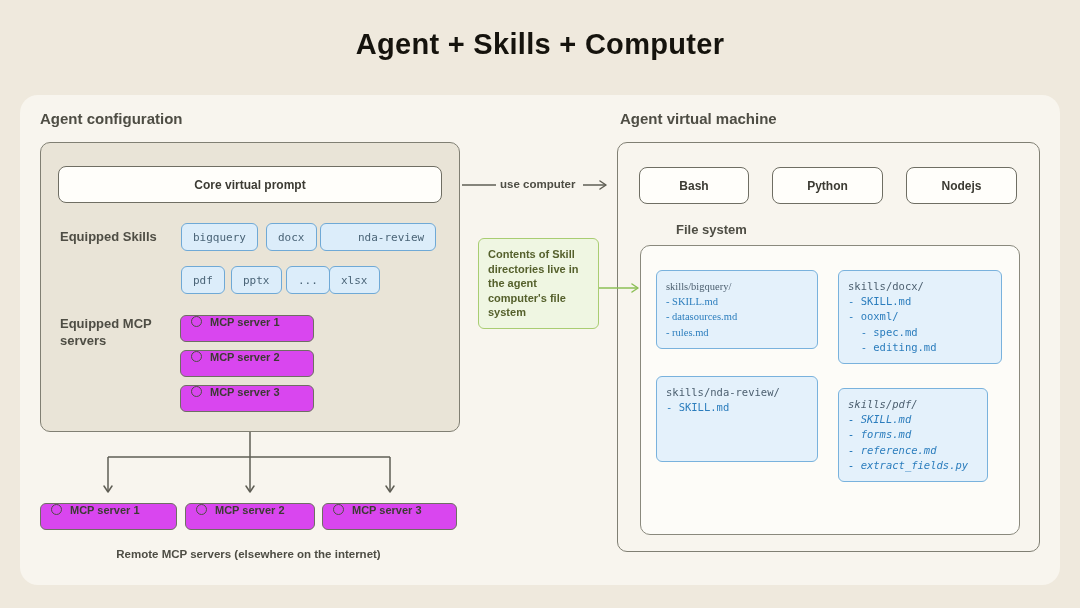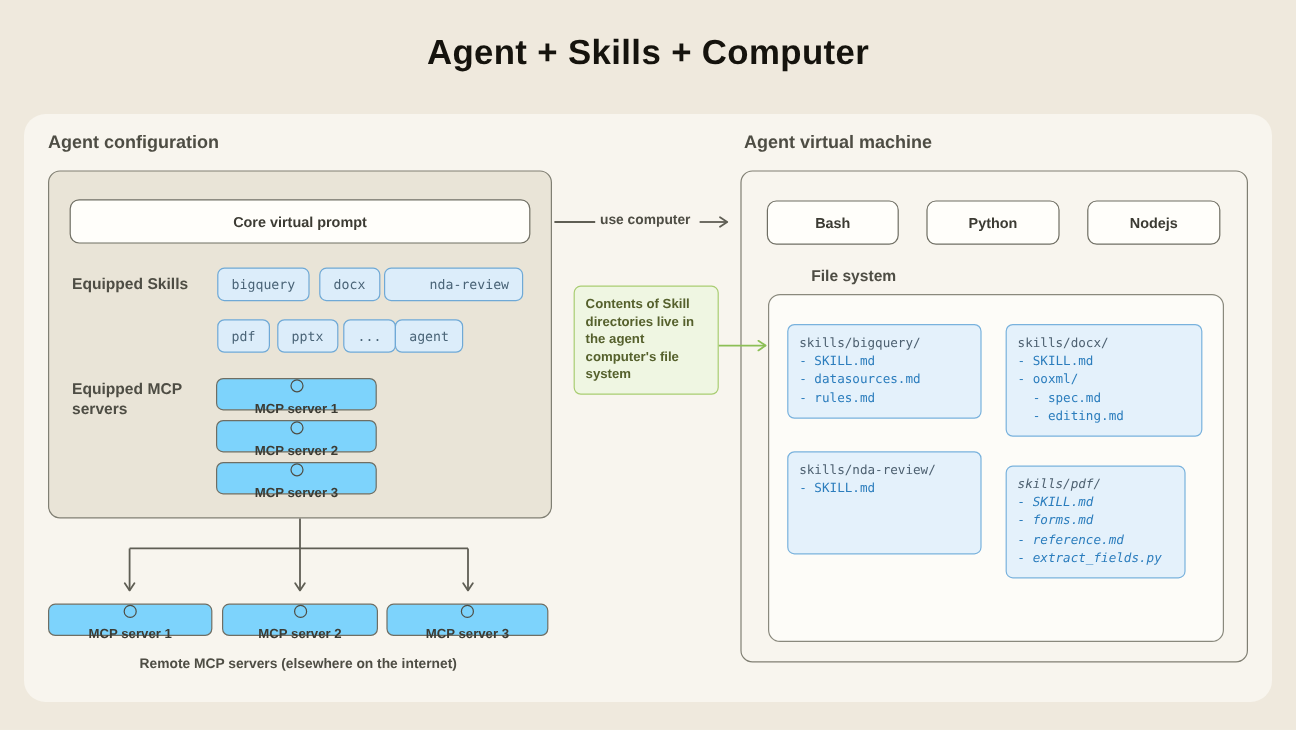--- a/index.html
+++ b/index.html
@@ -14,23 +14,23 @@
          background:#e9e4d7;border:1.5px solid #807f73;border-radius:10px;box-sizing:border-box;}
   .core-prompt{position:absolute;left:58px;top:166px;width:384px;height:37px;
          background:#fffefa;border:1.4px solid #6f6e63;border-radius:8px;box-sizing:border-box;
          display:flex;align-items:center;justify-content:center;
          font-size:12px;font-weight:700;color:#3c3b33;}
   .label{position:absolute;font-size:13px;font-weight:700;color:#4e4d44;line-height:1.3;}
   .chip{position:absolute;height:28px;background:#dcedfa;border:1.4px solid #6fa9d6;
         border-radius:6px;display:flex;align-items:center;justify-content:center;
         font-family:"DejaVu Sans Mono",monospace;font-size:11px;color:#4a6477;
         padding:0 11px;box-sizing:border-box;}
-  .server-box{position:absolute;height:27px;background:#7dd3fc;border:1.4px solid #6f6e63;
-        border-radius:6px;box-sizing:border-box;display:flex;align-items:center;gap:8px;
-        padding:0 10px;font-size:11px;font-weight:700;color:#3c3b33;flex-direction:column;}
+  .server-box{position:absolute;height:27px;background:#d946ef;border:1.4px solid #6f6e63;
+        border-radius:6px;box-sizing:border-box;display:flex;align-items:flex-start;gap:8px;
+        padding:0 10px;font-size:11px;font-weight:700;color:#3c3b33;}
   .circle-icon{width:9px;height:9px;border:1.4px solid #4e4d44;border-radius:50%;flex:0 0 auto;}
   .caption{position:absolute;left:30px;top:548px;width:437px;text-align:center;
         font-size:11.5px;font-weight:700;color:#4e4d44;}
   .use-computer{position:absolute;left:500px;top:178px;font-size:11.5px;font-weight:700;color:#4e4d44;}
   .note-box{position:absolute;left:478px;top:238px;width:121px;background:#eff6e2;
         border:1.5px solid #a9cd72;border-radius:6px;box-sizing:border-box;
         padding:8px 9px;font-size:11px;font-weight:600;color:#55602c;line-height:1.32;}
   .vm-container{position:absolute;left:617px;top:142px;width:423px;height:410px;
         border:1.5px solid #807f73;border-radius:10px;box-sizing:border-box;}
   .runtime-box{position:absolute;top:167px;height:37px;background:#fffefa;
@@ -63,21 +63,21 @@
 
   <div class="label" style="left:60px;top:229px;">Equipped Skills</div>
 
   <span class="chip" style="left:181px;top:223px;">bigquery</span>
   <span class="chip" style="left:266px;top:223px;">docx</span>
   <span class="chip" style="left:320px;top:223px;padding-left:37px;">nda-review</span>
 
   <span class="chip" style="left:181px;top:266px;">pdf</span>
   <span class="chip" style="left:231px;top:266px;">pptx</span>
   <span class="chip" style="left:286px;top:266px;">...</span>
-  <span class="chip" style="left:329px;top:266px;">agent</span>
+  <span class="chip" style="left:329px;top:266px;">xlsx</span>
 
   <div class="label" style="left:60px;top:316px;width:112px;">Equipped MCP servers</div>
 
   <div class="server-box" style="left:180px;top:315px;width:134px;">
     <span class="circle-icon"></span>
     <span>MCP server 1</span>
   </div>
   <div class="server-box" style="left:180px;top:350px;width:134px;">
     <span class="circle-icon"></span>
     <span>MCP server 2</span>
@@ -111,21 +111,21 @@
   <div class="vm-container"></div>
 
   <div class="runtime-box" style="left:639px;width:110px;">Bash</div>
   <div class="runtime-box" style="left:772px;width:111px;">Python</div>
   <div class="runtime-box" style="left:906px;width:111px;">Nodejs</div>
 
   <div class="label" style="left:640px;top:222px;padding-left:36px;">File system</div>
 
   <div class="fs-container"></div>
 
-  <div class="file-box" style="left:656px;top:270px;width:162px;">
+  <div class="file-box" style="left:656px;top:270px;width:162px;font-family:Liberation Serif, serif;">
     <div class="fb-header">skills/bigquery/</div>
     <div class="fb-item">- SKILL.md</div>
     <div class="fb-item">- datasources.md</div>
     <div class="fb-item">- rules.md</div>
   </div>
 
   <div class="file-box" style="left:838px;top:270px;width:164px;">
     <div class="fb-header">skills/docx/</div>
     <div class="fb-item">- SKILL.md</div>
     <div class="fb-item">- ooxml/</div>

